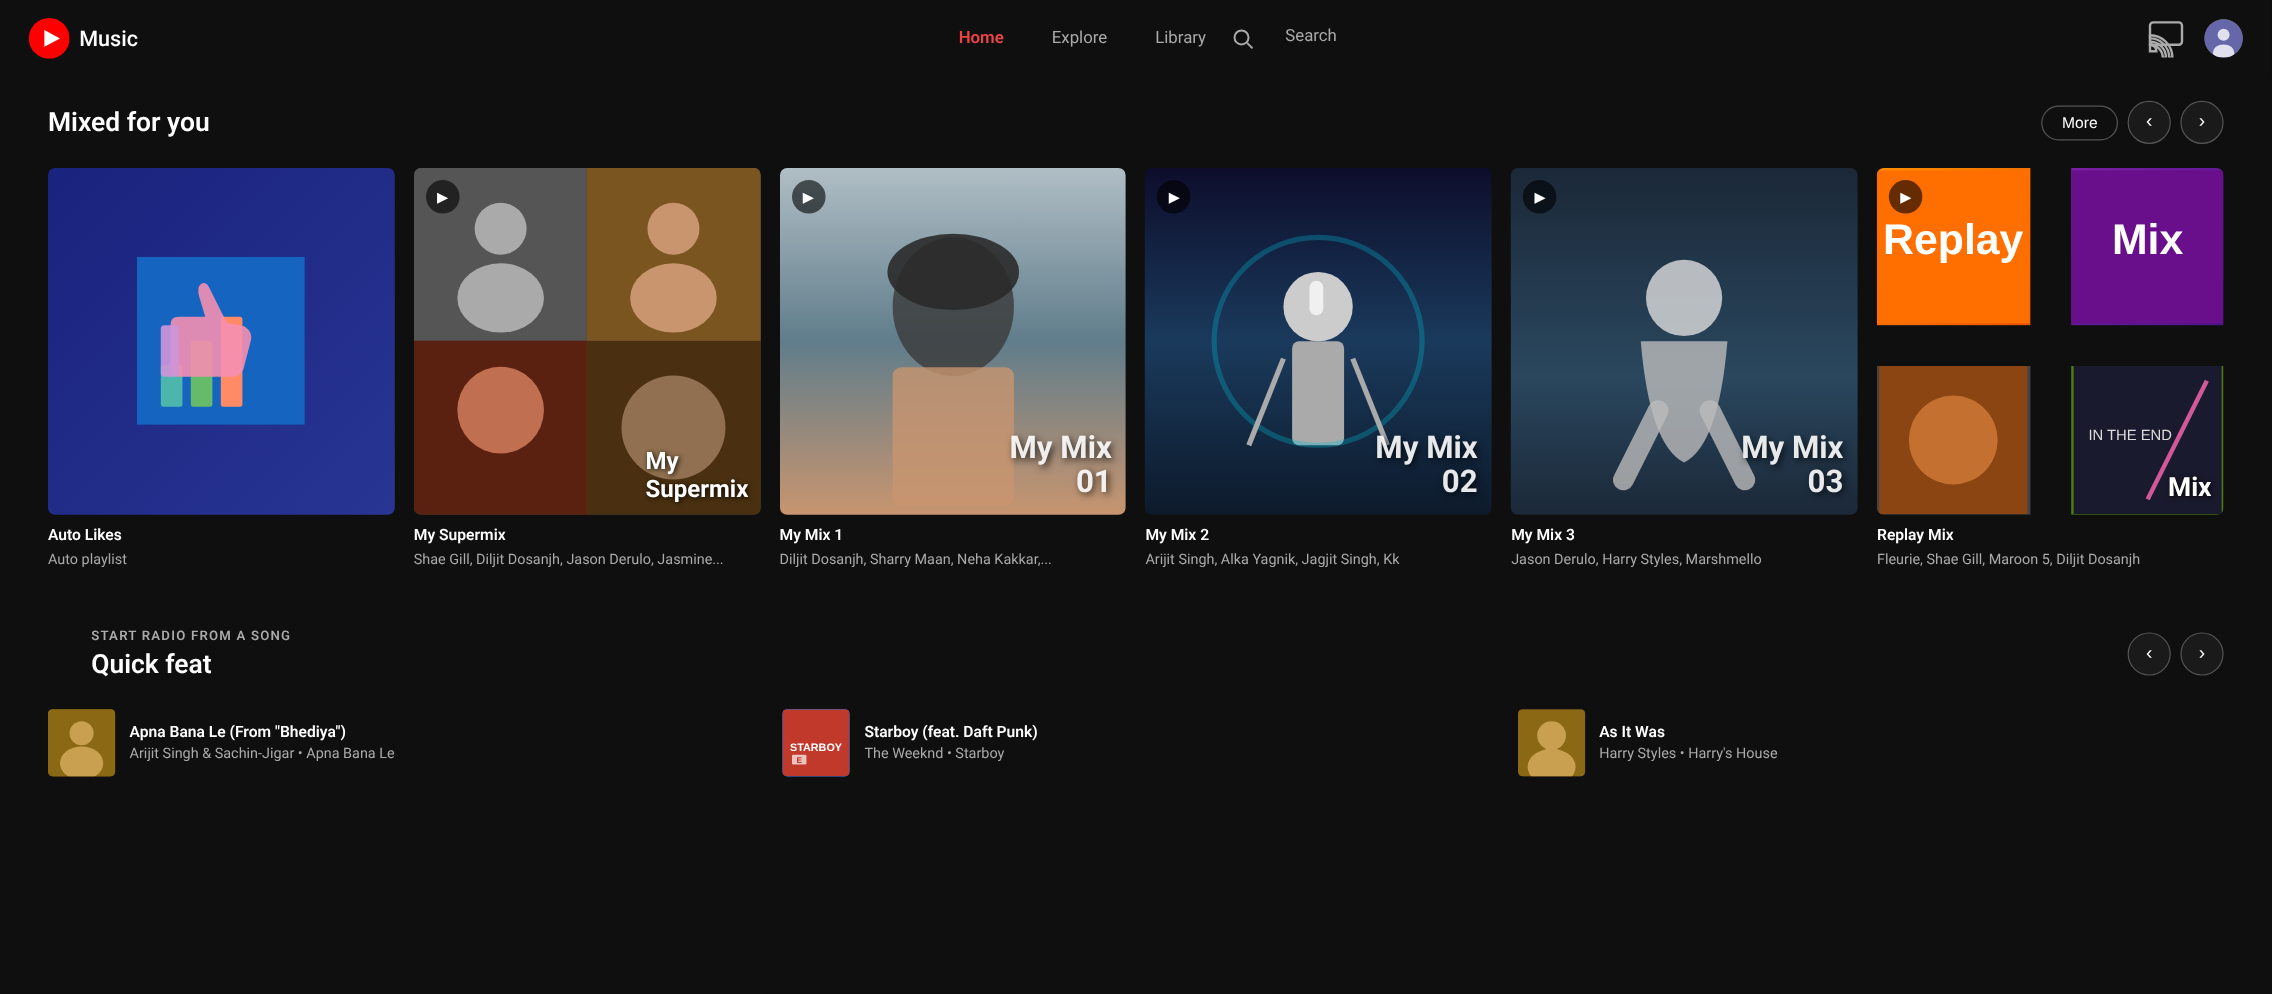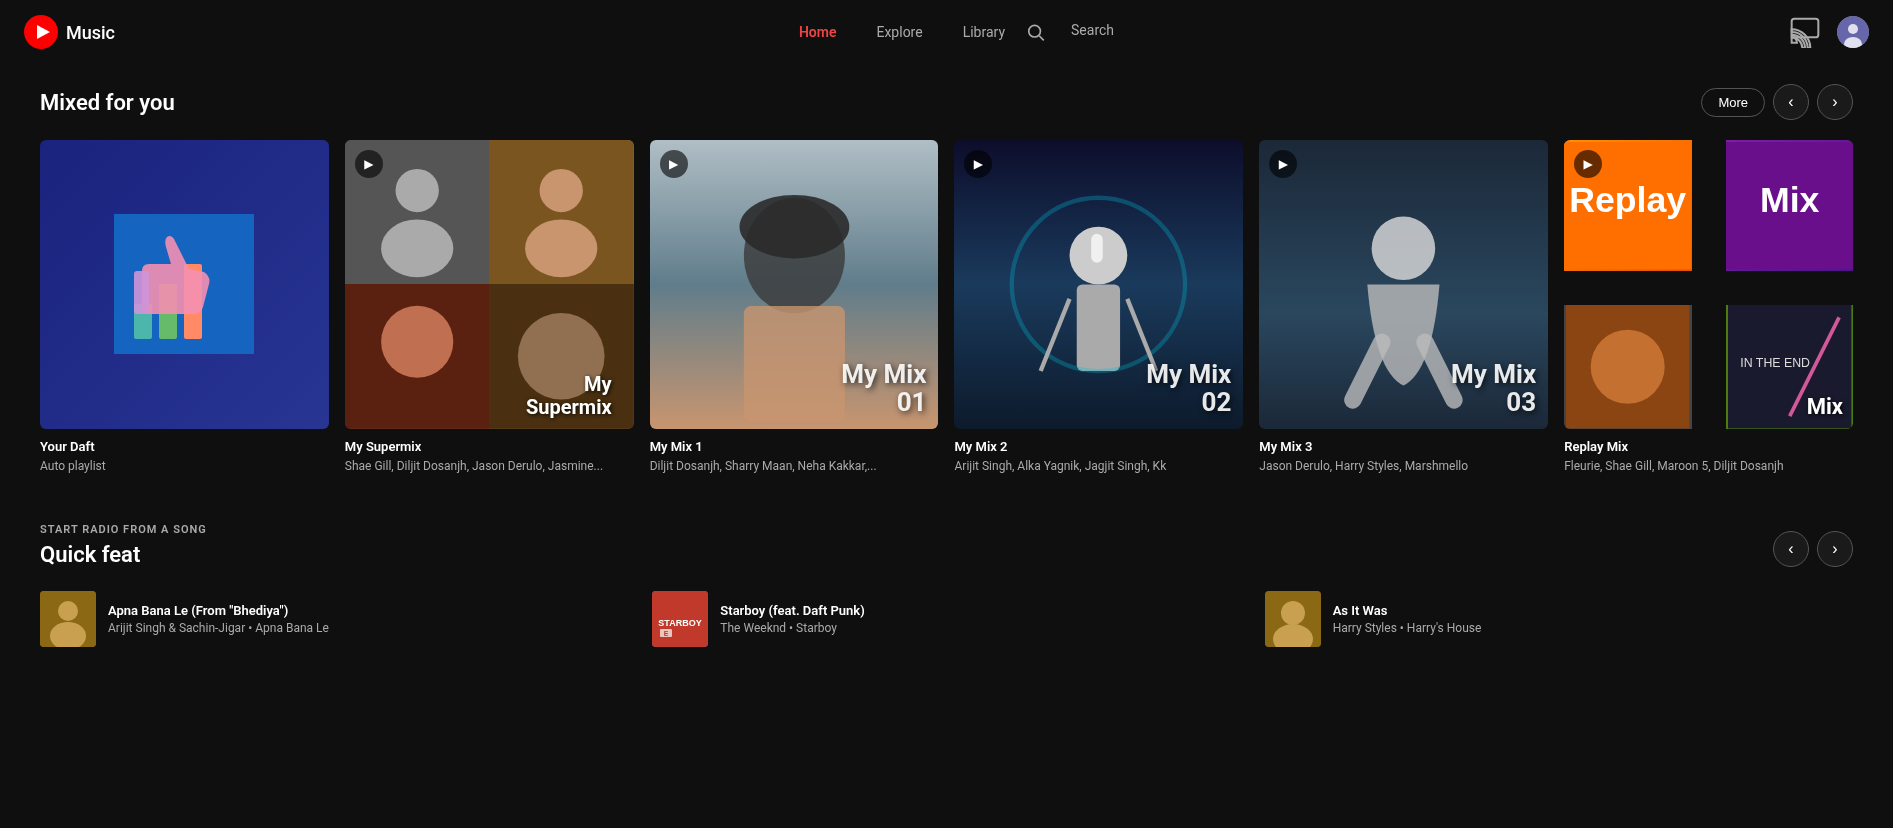--- a/index.html
+++ b/index.html
@@ -250,22 +250,23 @@
     .qp-sub {
       font-size: 12px;
       color: #aaa;
     }
     .mix01-bg {
       background: linear-gradient(to bottom, #b0bec5 0%, #546e7a 60%, #c8956f 100%);
     }
 
     .section2-header {
       display: flex;
-      align-items: flex-end;
+      align-items: center;
       margin-bottom: 16px;
+      margin-left: 36px;
     }
     .section2-title-wrap { flex: 1; }
     .section2-controls {
       display: flex;
       gap: 8px;
     }
   </style>
 </head>
 <body>
 
@@ -334,21 +335,21 @@
               <rect x="45" y="70" width="18" height="55" rx="2" fill="#66BB6A"></rect>
               <rect x="70" y="50" width="18" height="75" rx="2" fill="#FF8A65"></rect>
 
               <g transform="translate(15,15)">
                 <path d="M60 40 L45 10 Q42 5 38 8 Q35 11 37 18 L42 35 L20 35 Q13 35 13 42 L13 78 Q13 85 20 85 L65 85 Q72 85 74 78 L80 55 Q82 48 75 43 Z" fill="#F48FB1" opacity="0.9"></path>
                 <rect x="5" y="42" width="15" height="43" rx="3" fill="#CE93D8" opacity="0.9"></rect>
               </g>
             </svg>
           </div>
         </div>
-        <div class="card-title">Your Daft</div>
+        <div class="card-title">Auto Likes</div>
         <div class="card-subtitle">Auto playlist</div>
       </div>
 
       <div class="card">
         <div class="card-thumb" style="position:relative;">
           <div class="thumb-supermix" style="width:100%;height:100%;display:grid;grid-template-columns:1fr 1fr;grid-template-rows:1fr 1fr;">
             <div class="thumb-supermix-cell" style="background:#4a4a4a;">
               <svg width="100%" height="100%" viewBox="0 0 100 100">
                   <rect width="100" height="100" fill="#555"></rect>
                   <ellipse cx="50" cy="35" rx="15" ry="15" fill="#aaa"></ellipse>
@@ -369,21 +370,21 @@
                 </svg>
             </div>
             <div class="thumb-supermix-cell" style="background:#5a4020;">
               <svg width="100%" height="100%" viewBox="0 0 100 100">
                   <rect width="100" height="100" fill="#4a3010"></rect>
                   <circle cx="50" cy="50" r="30" fill="#907050"></circle>
                 </svg>
             </div>
           </div>
           <div class="play-icon-overlay">▶</div>
-          <div style="position:absolute;bottom:10px;right:22px;font-size:20px;font-weight:700;color:#fff;text-align:right;line-height:1.15;text-shadow:1px 1px 4px rgba(0,0,0,0.9);">My<br>Supermix</div>
+          <div style="position:absolute;bottom:10px;right:10px;font-size:20px;font-weight:700;color:#fff;text-align:left;line-height:1.15;text-shadow:1px 1px 4px rgba(0,0,0,0.9);">My<br>Supermix</div>
         </div>
         <div class="card-title">My Supermix</div>
         <div class="card-subtitle">Shae Gill, Diljit Dosanjh, Jason Derulo, Jasmine...</div>
       </div>
 
       <div class="card">
         <div class="card-thumb mix01-bg" style="background:linear-gradient(to bottom, #b0bec5 0%, #607d8b 50%, #c8956f 100%);position:relative;">
           <div class="play-icon-overlay">▶</div>
           <svg width="100%" height="100%" viewBox="0 0 200 200" style="position:absolute;top:0;left:0;">
             <rect width="200" height="200" fill="transparent"></rect>

